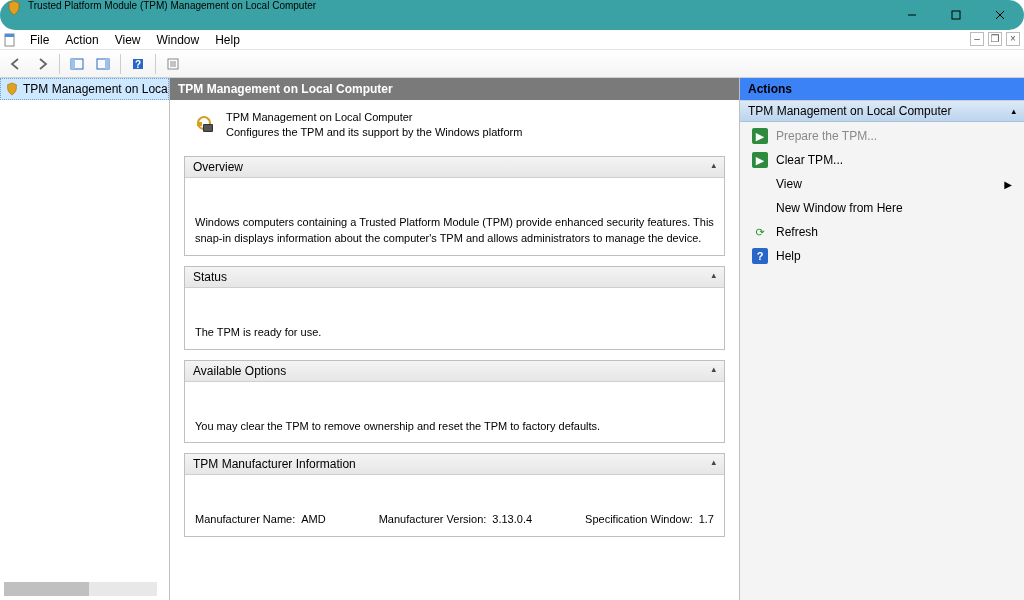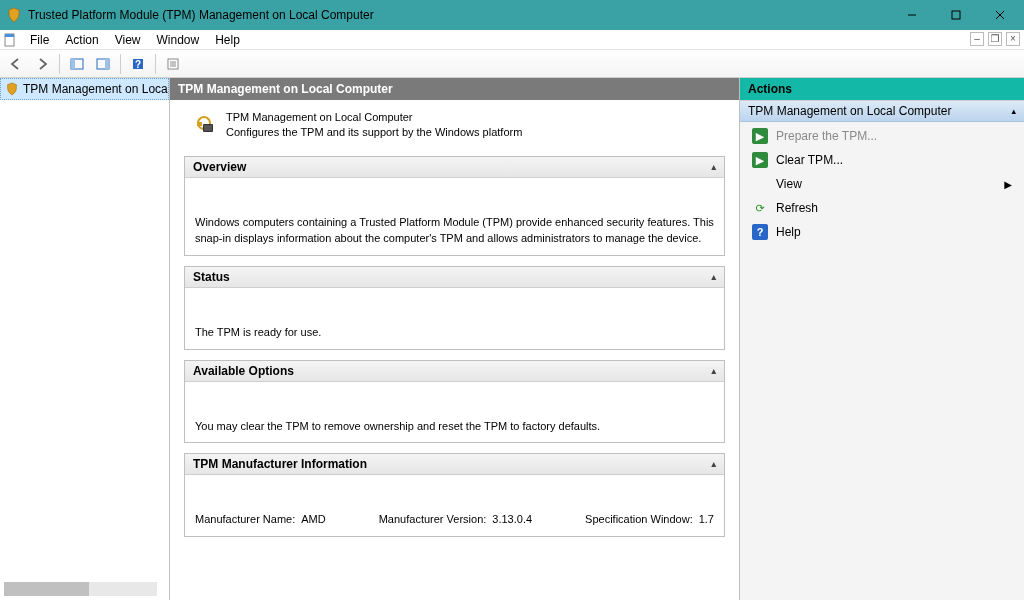--- a/index.html
+++ b/index.html
@@ -1,19 +1,19 @@
 <!DOCTYPE html>
 <html><head>
 <meta charset="utf-8">
 <style>
 * { box-sizing: border-box; margin: 0; padding: 0; font-family: "Segoe UI", Tahoma, sans-serif; }
 html, body { width: 1024px; height: 600px; overflow: hidden; background: #fff; }
 
 
-.titlebar { height: 30px; background: #3aa2a4; display: flex; align-items: center; padding: 0 2px 0 6px; font-size: 12px; color: #000; }
+.titlebar { height: 30px; background: #3aa2a4; display: flex; align-items: flex-start; padding: 0 2px 0 6px; font-size: 10px; color: #000; border-radius: 15px; }
 .titlebar .tb-icon { width: 16px; height: 16px; margin-right: 6px; display: flex; align-items: center; justify-content: center; }
 .titlebar .tb-title { flex: 1; }
 .titlebar .win-btn { width: 44px; height: 30px; display: flex; align-items: center; justify-content: center; color: #000; cursor: default; }
 
 
 .menubar { height: 20px; background: #fff; font-size: 12px; display: flex; align-items: center; padding-left: 2px; border-bottom: 1px solid #e5e5e5; position: relative; }
 .menubar .doc-icon { width: 16px; height: 16px; margin-right: 4px; display:flex;align-items:center;justify-content:center;}
 .menubar .menu-item { padding: 2px 8px; cursor: default; }
 .menubar .mdi-controls { position:absolute; right:4px; top:2px; display:flex; gap:4px; font-size:10px; color:#555; }
 .menubar .mdi-controls span { width:14px; height:14px; border:1px solid #bbb; display:flex;align-items:center;justify-content:center; line-height:1; }
@@ -33,28 +33,28 @@
 
 .content-pane { flex:1; display:flex; flex-direction:column; border-right:1px solid #bfbfbf; background:#fff; }
 .content-header { background:#7a7a7a; color:#fff; font-size:12px; font-weight:bold; padding:4px 8px; }
 .content-body { padding: 6px 14px; overflow:auto; flex:1; }
 .desc-row { display:flex; gap:10px; padding:4px 0 10px 4px; font-size:11px; }
 .desc-row .ico { width:28px; display:flex; justify-content:center; }
 .desc-text .bold { font-weight:normal; }
 .desc-text div { line-height:1.35; }
 
 .section { border:1px solid #bfbfbf; margin: 6px 0 10px 0; }
-.section-header { background:linear-gradient(#f4f4f4,#e6e6e6); border-bottom:1px solid #cfcfcf; font-size:12px; font-weight:bold; padding:3px 8px; display:flex; align-items:center; justify-content:space-between;}
+.section-header { background:linear-gradient(#f4f4f4,#e6e6e6); border-bottom:1px solid #cfcfcf; font-size:12px; font-weight:normal; padding:3px 8px; display:flex; justify-content:space-between;}
 .section-header .collapse { font-size:9px; color:#444; }
 .section-body { padding: 8px 10px; font-size:11px; line-height:1.45;margin-top:29px; }
 .kv-row { display:flex; justify-content:space-between; font-size:11px;gap:36px; }
 .kv { display:flex; gap:6px; }
 
 .actions-pane { width:284px; background:#f4f4f4; display:flex; flex-direction:column; }
-.actions-title { background:#14b8a6; font-size:12px; font-weight:bold; padding:4px 8px; border-bottom:1px solid #cfcfcf;}
+.actions-title { background:#3b82f6; font-size:12px; font-weight:bold; padding:4px 8px; border-bottom:1px solid #cfcfcf;}
 .actions-sub { background:linear-gradient(#dceaf7,#bcd4ee); font-size:12px; padding:3px 8px; display:flex; justify-content:space-between; align-items:center; border-bottom:1px solid #a9c3dd;}
 .actions-sub .up { font-size:9px;}
 .actions-list { padding:2px 0; }
 .action { display:flex; align-items:center; gap:8px; font-size:12px; padding:4px 8px 4px 12px; cursor:default; }
 .action.disabled { color:#8a8a8a; }
 .action .aicon { width:16px; height:16px; display:flex;align-items:center;justify-content:center; font-size:11px;}
 .action.arrow { justify-content:space-between; padding-right:12px;}
 .action.arrow .right { font-size:10px;}
 .ico-green{ background:#2e8b3d; color:#fff; border-radius:2px; }
 .ico-refresh{ color:#1a8f1a; font-size:14px;}
@@ -252,20 +252,24 @@
         <span>Clear TPM...</span>
       </div>
       <div class="action arrow">
         <span style="display:flex;gap:8px;align-items:center;">
           <span class="aicon"></span>
           <span>View</span>
         </span>
         <span class="right">▶</span>
       </div>
       <div class="action">
+        <span class="aicon"></span>
+        <span>New Window from Here</span>
+      </div>
+      <div class="action">
         <span class="aicon ico-refresh">⟳</span>
         <span>Refresh</span>
       </div>
       <div class="action">
         <span class="aicon ico-help">?</span>
         <span>Help</span>
       </div>
     </div>
   </div>
 

